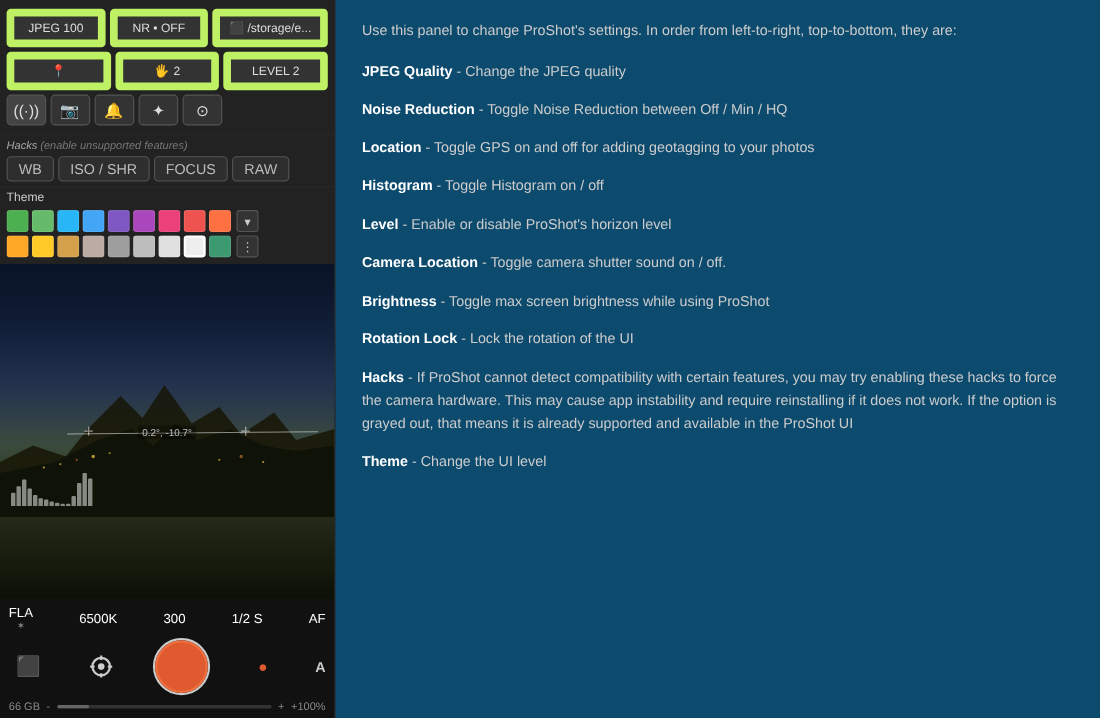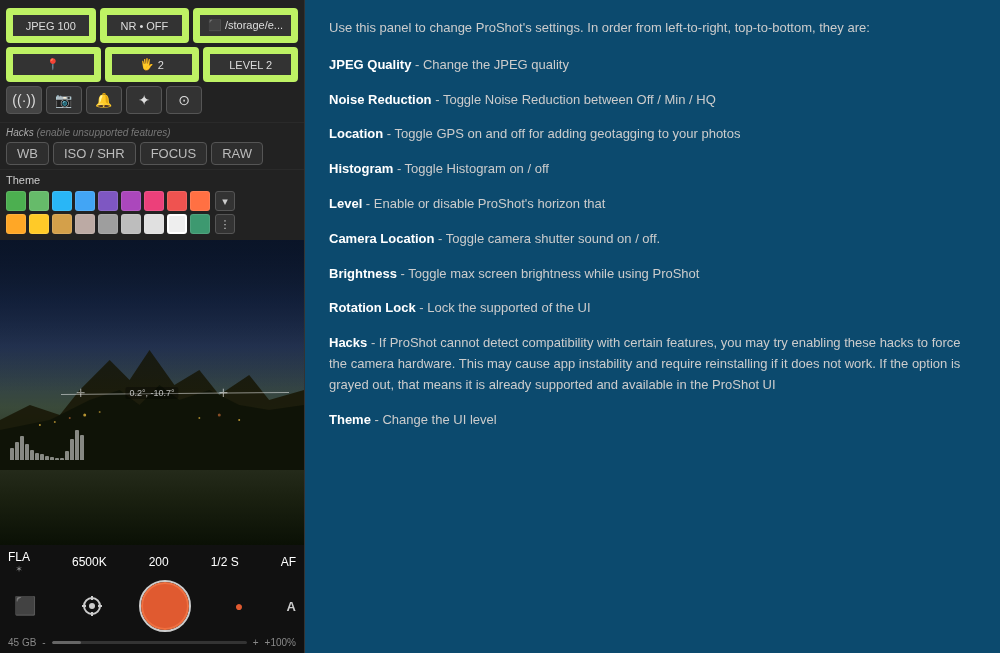--- a/index.html
+++ b/index.html
@@ -468,21 +468,21 @@
   <div class="bottom-controls">
     <div class="param-row">
       <div class="param-item">
         <span class="param-val">FLA</span>
         <span class="param-sub">✶</span>
       </div>
       <div class="param-item">
         <span class="param-val">6500K</span>
       </div>
       <div class="param-item">
-        <span class="param-val">200</span>
+        <span class="param-val">300</span>
       </div>
       <div class="param-item">
         <span class="param-val">1/2 S</span>
       </div>
       <div class="param-item">
         <span class="param-val">AF</span>
       </div>
     </div>
 
     <div class="action-row">
@@ -504,21 +504,21 @@
       </div>
       <button class="action-btn">
         <span style="font-size:14px;color:#e05a30;">●</span>
       </button>
       <button class="text-btn">
         <span>A</span>
       </button>
     </div>
 
     <div class="storage-row">
-      <span>45 GB</span>
+      <span>66 GB</span>
       <span>-</span>
       <div class="storage-bar">
         <div class="storage-fill"></div>
       </div>
       <span>+</span>
       <span>+100%</span>
     </div>
   </div>
 </div>
 
@@ -531,30 +531,30 @@
   <div class="help-item">
     <strong>Noise Reduction</strong><span> - Toggle Noise Reduction between Off / Min / HQ</span>
   </div>
   <div class="help-item">
     <strong>Location</strong><span> - Toggle GPS on and off for adding geotagging to your photos</span>
   </div>
   <div class="help-item">
     <strong>Histogram</strong><span> - Toggle Histogram on / off</span>
   </div>
   <div class="help-item">
-    <strong>Level</strong><span> - Enable or disable ProShot's horizon that</span>
+    <strong>Level</strong><span> - Enable or disable ProShot's horizon level</span>
   </div>
   <div class="help-item">
     <strong>Camera Location</strong><span> - Toggle camera shutter sound on / off.</span>
   </div>
   <div class="help-item">
     <strong>Brightness</strong><span> - Toggle max screen brightness while using ProShot</span>
   </div>
   <div class="help-item">
-    <strong>Rotation Lock</strong><span> - Lock the supported of the UI</span>
+    <strong>Rotation Lock</strong><span> - Lock the rotation of the UI</span>
   </div>
   <div class="help-item">
     <strong>Hacks</strong><span> - If ProShot cannot detect compatibility with certain features, you may try enabling these hacks to force the camera hardware. This may cause app instability and require reinstalling if it does not work. If the option is grayed out, that means it is already supported and available in the ProShot UI</span>
   </div>
   <div class="help-item">
     <strong>Theme</strong><span> - Change the UI level</span>
   </div>
 </div>
 
 </body></html>

